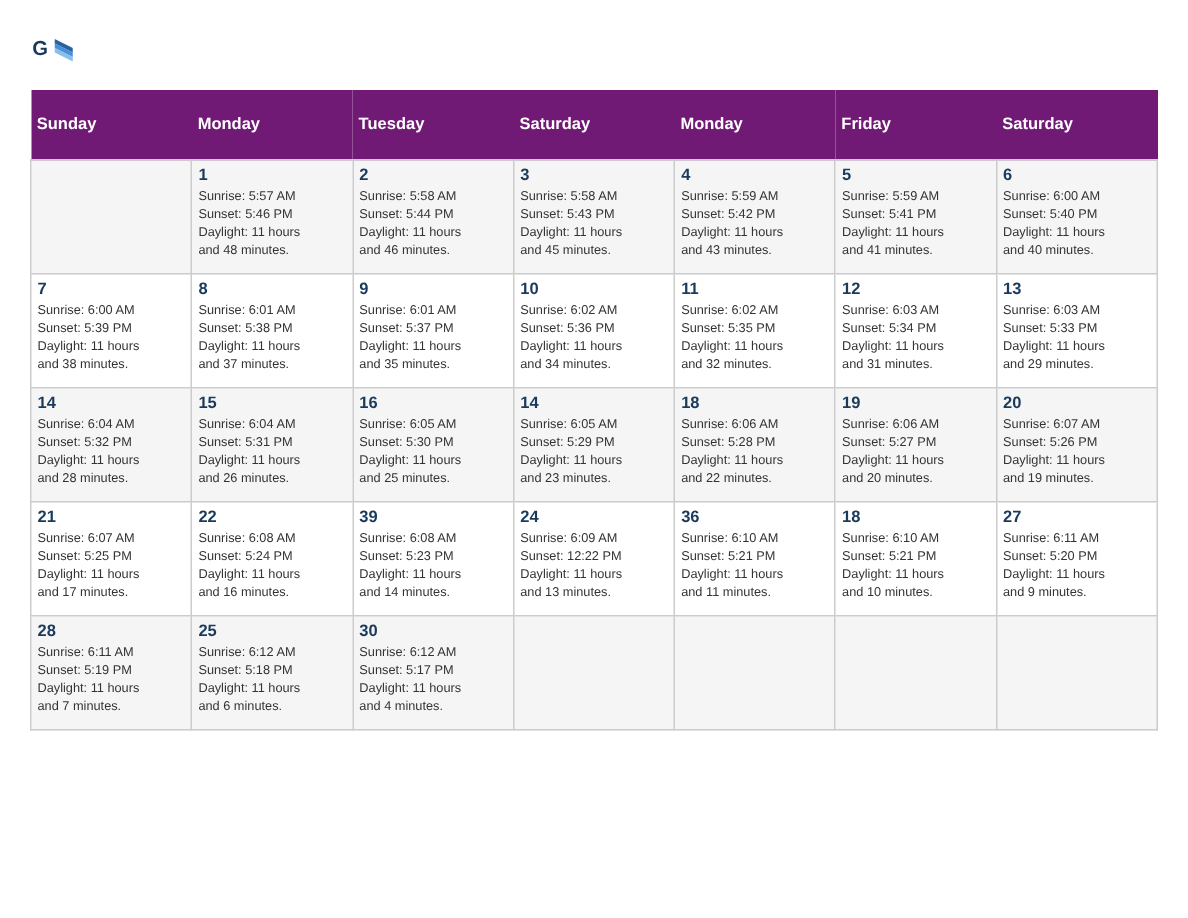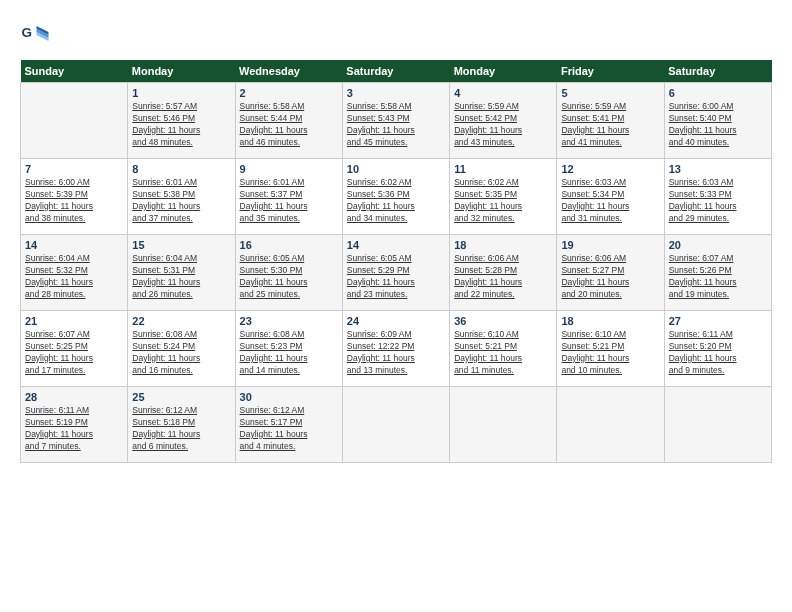--- a/index.html
+++ b/index.html
@@ -46,23 +46,23 @@
     .location {
       font-size: 14px;
       color: #333;
     }
     table {
       width: 100%;
       border-collapse: collapse;
       font-size: 9.5px;
     }
     thead th {
-      background-color: #14532d;
+      background-color: #701a75;
       color: white;
-      padding: 5px 4px;
+      padding: 17px 4px;
       text-align: left;
       font-size: 11px;
       font-weight: bold;
     }
     tbody td {
       border: 1px solid #ccc;
       vertical-align: top;
       padding: 4px;
       width: 14.28%;
       height: 76px;
@@ -77,21 +77,20 @@
       font-weight: bold;
       font-size: 11px;
       color: #1a3a5c;
       display: block;
       margin-bottom: 2px;
     }
     .day-info {
       color: #333;
       font-size: 8.5px;
       line-height: 1.4;
-      text-decoration: underline;
     }
   </style>
 </head>
 <body>
 
 <div class="header">
   <div class="logo">
     <svg class="logo-icon" viewBox="0 0 40 40">
       <text x="2" y="22" font-size="18" font-weight="bold" fill="#1a3a5c">G</text>
       <polygon points="22,8 38,16 38,20 22,12" fill="#2962a0"></polygon>
@@ -109,21 +108,21 @@
     <div class="month-title"></div>
     <div class="location"></div>
   </div>
 </div>
 
 <table>
   <thead>
     <tr id="header-row">
         <th>Sunday</th>
         <th>Monday</th>
-        <th>Wednesday</th>
+        <th>Tuesday</th>
         <th>Saturday</th>
         <th>Monday</th>
         <th>Friday</th>
         <th>Saturday</th>
       </tr>
   </thead>
   <tbody id="calendar-body">
       <tr>
         <td></td>
         <td>
@@ -280,21 +279,21 @@
 and 17 minutes.</div>
         </td>
         <td>
           <span class="day-num">22</span>
           <div class="day-info" style="white-space: pre-line;">Sunrise: 6:08 AM
 Sunset: 5:24 PM
 Daylight: 11 hours
 and 16 minutes.</div>
         </td>
         <td>
-          <span class="day-num">23</span>
+          <span class="day-num">39</span>
           <div class="day-info" style="white-space: pre-line;">Sunrise: 6:08 AM
 Sunset: 5:23 PM
 Daylight: 11 hours
 and 14 minutes.</div>
         </td>
         <td>
           <span class="day-num">24</span>
           <div class="day-info" style="white-space: pre-line;">Sunrise: 6:09 AM
 Sunset: 12:22 PM
 Daylight: 11 hours

